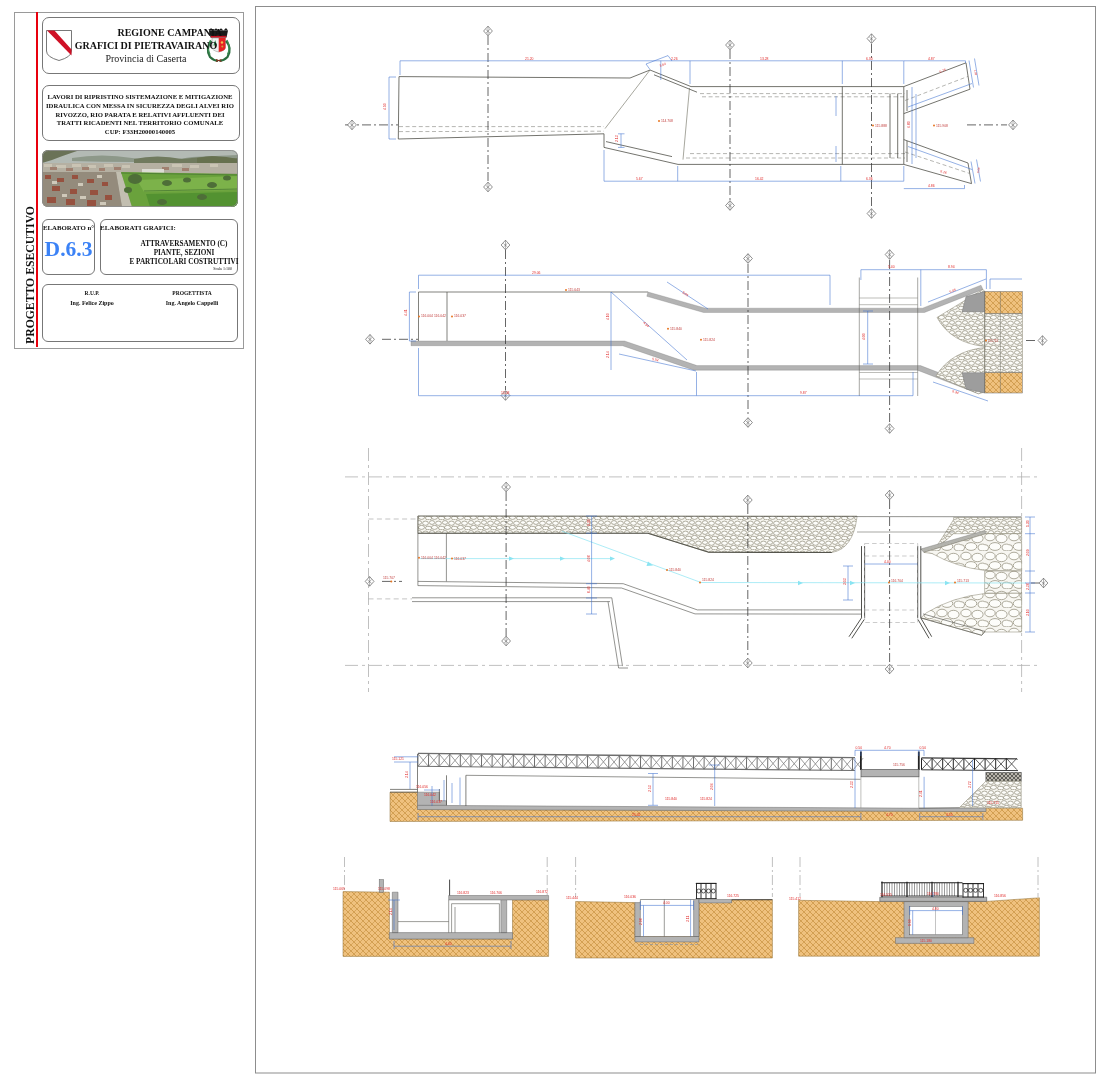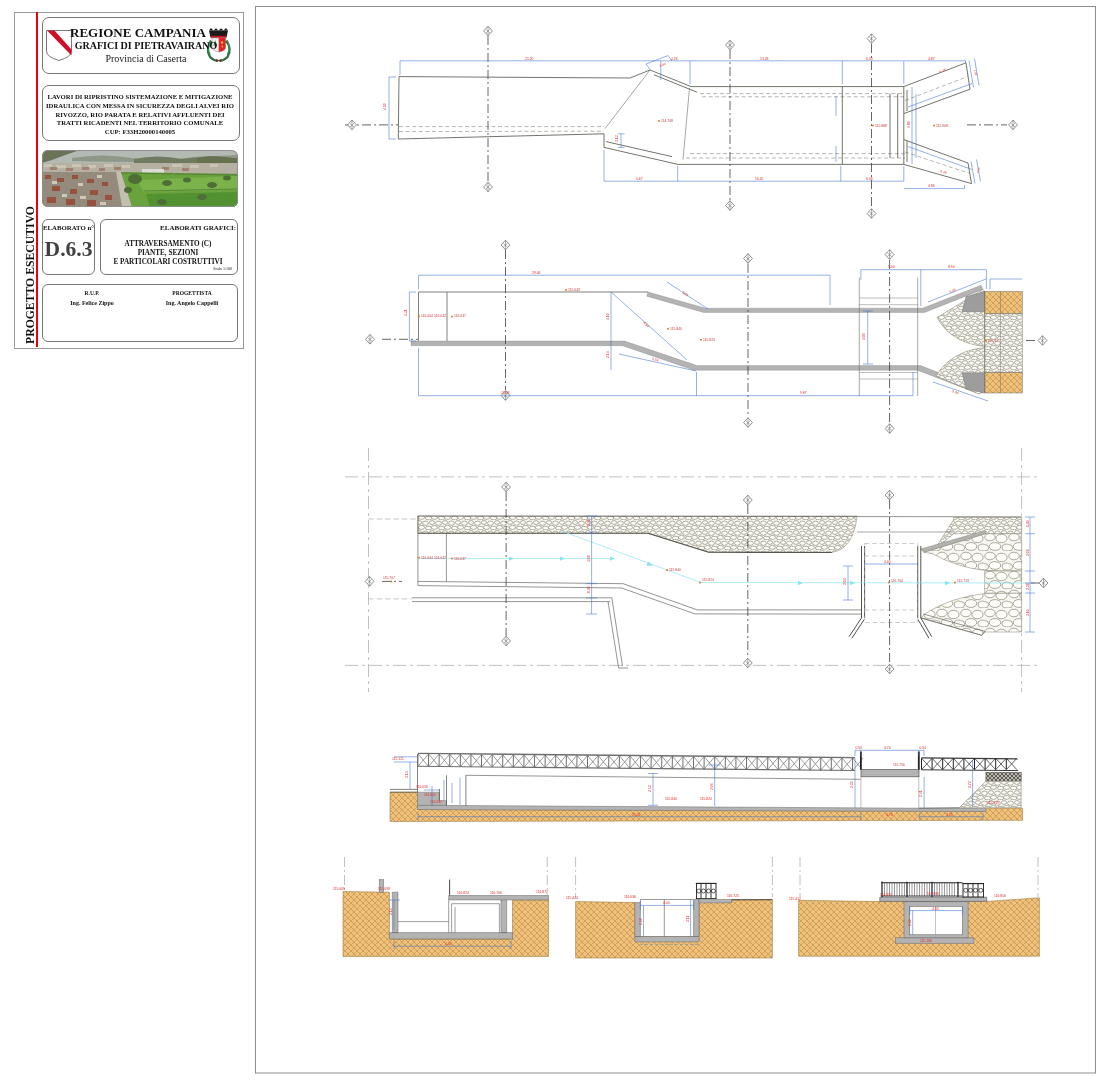--- a/index.html
+++ b/index.html
@@ -16,21 +16,21 @@
 
 <div class="abs" style="left:36px;top:12px;width:2px;height:335px;background:#e8000d"></div>
 
 <div class="abs" style="left:42px;top:17px;width:196px;height:55px;border:1px solid #777;border-radius:7px;background:#fff"></div>
 
 <svg class="abs" style="left:45px;top:29px" width="28" height="33" viewBox="0 0 28 33">
  <path d="M1.5 1.5 H26.5 V22 Q26.5 28 14 31.5 Q1.5 28 1.5 22 Z" fill="#fff" stroke="#555" stroke-width="0.8"></path>
  <path d="M2 1.5 L9.5 1.5 L26.5 20.5 L26.5 26.5 Z" fill="#cf1126" stroke="none"></path>
 </svg>
 
-<div class="abs" style="left:70px;top:27px;width:152px;z-index:3;text-align:left;font-weight:bold;font-size:13px;color:#111;line-height:12px;white-space:nowrap">REGIONE CAMPANIA</div>
+<div class="abs" style="left:70px;top:27px;width:152px;z-index:3;text-align:right;font-weight:bold;font-size:10px;color:#111;line-height:12px;white-space:nowrap">REGIONE CAMPANIA</div>
 <div class="abs" style="left:70px;top:40px;width:152px;z-index:3;text-align:center;font-weight:bold;font-size:10px;color:#111;line-height:11px;white-space:nowrap">GRAFICI DI PIETRAVAIRANO</div>
 <div class="abs" style="left:70px;top:53px;width:152px;text-align:center;font-size:10px;color:#222">Provincia di Caserta</div>
 
 <svg class="abs" style="left:203px;top:27px" width="31" height="36" viewBox="0 0 31 36">
  <path d="M6 3.5 L25 3.5 L23.5 10.5 L7.5 10.5 Z" fill="#1a1a1a"></path>
  <path d="M6 3.5 L8 1 L10.5 3.5 L13 1.2 L15.5 3.5 L18 1.2 L20.5 3.5 L23 1 L25 3.5 Z" fill="#1a1a1a"></path>
  <rect x="7.8" y="8.8" width="15.4" height="1.8" fill="#cc1122"></rect>
  <path d="M9 11 H22.5 V20.5 Q22.5 23.5 15.7 25 Q9 23.5 9 20.5 Z" fill="#eef2f0" stroke="#888" stroke-width="0.5"></path>
  <path d="M15.7 11 H22.5 V20.5 Q22.5 23.5 15.7 25 Z" fill="#e52222"></path>
  <path d="M12.2 13 L14 18.5 L10.4 18.5 Z" fill="#2e8b4f"></path>
@@ -120,26 +120,26 @@
         <ellipse cx="120" cy="52" rx="5" ry="3"></ellipse>
       </g>
   <path d="M79 23 L196 25 M102 41 L196 39" stroke="#4a7a33" stroke-width="0.8"></path>
  </g>
  <rect x="0.5" y="0.5" width="195" height="56" rx="6" fill="none" stroke="#8d8d8d" stroke-width="0.9"></rect>
 </svg>
 
 <div class="abs" style="left:42px;top:219px;width:51px;height:54px;border:1px solid #777;border-radius:6px;background:#fff"></div>
 <div class="abs" style="left:42px;top:224px;width:53px;text-align:center;font-weight:bold;font-size:6.8px;color:#111">ELABORATO n°</div>
 
-<div class="abs" style="left:42px;top:237px;width:53px;text-align:center;font-weight:bold;font-size:21.5px;color:#404040">D.6.3</div>
+<div class="abs" style="left:42px;top:237px;width:53px;text-align:center;font-weight:bold;font-size:21.5px;color:#3b82f6">D.6.3</div>
 
 <div class="abs" style="left:100px;top:219px;width:136px;height:54px;border:1px solid #777;border-radius:6px;background:#fff"></div>
-<div class="abs" style="left:100px;top:224px;width:136px;text-align:right;font-weight:bold;font-size:7px;color:#111">ELABORATI GRAFICI:</div>
-
-<div class="abs" style="left:100px;top:240px;width:136px;text-align:center;font-weight:bold;font-size:7.2px;line-height:9.2px;color:#111">ATTRAVERSAMENTO (C)<br>PIANTE, SEZIONI<br>E PARTICOLARI COSTRUTTIVI</div>
+<div class="abs" style="left:100px;top:224px;width:136px;text-align:left;font-weight:bold;font-size:7px;color:#111">ELABORATI GRAFICI:</div>
+
+<div class="abs" style="left:116px;top:240px;width:136px;text-align:center;font-weight:bold;font-size:7.2px;line-height:9.2px;color:#111">ATTRAVERSAMENTO (C)<br>PIANTE, SEZIONI<br>E PARTICOLARI COSTRUTTIVI</div>
 <div class="abs" style="left:180px;top:266px;width:52px;text-align:right;font-size:4px;color:#111">Scala 1:100</div>
 
 <div class="abs" style="left:42px;top:284px;width:194px;height:56px;border:1px solid #777;border-radius:6px;background:#fff"></div>
 <div class="abs" style="left:52px;top:290px;width:80px;text-align:center;font-weight:bold;font-size:5.5px;color:#111">R.U.P.</div>
 <div class="abs" style="left:52px;top:300px;width:80px;text-align:center;font-weight:bold;font-size:6px;color:#111">Ing. Felice Zippo</div>
 <div class="abs" style="left:150px;top:290px;width:84px;text-align:center;font-weight:bold;font-size:5.5px;color:#111">PROGETTISTA</div>
 <div class="abs" style="left:150px;top:300px;width:84px;text-align:center;font-weight:bold;font-size:6px;color:#111">Ing. Angelo Cappelli</div>
 
 <svg class="abs" style="left:0;top:0" width="1105" height="1080" viewBox="0 0 1105 1080" fill="none">
 <defs>

